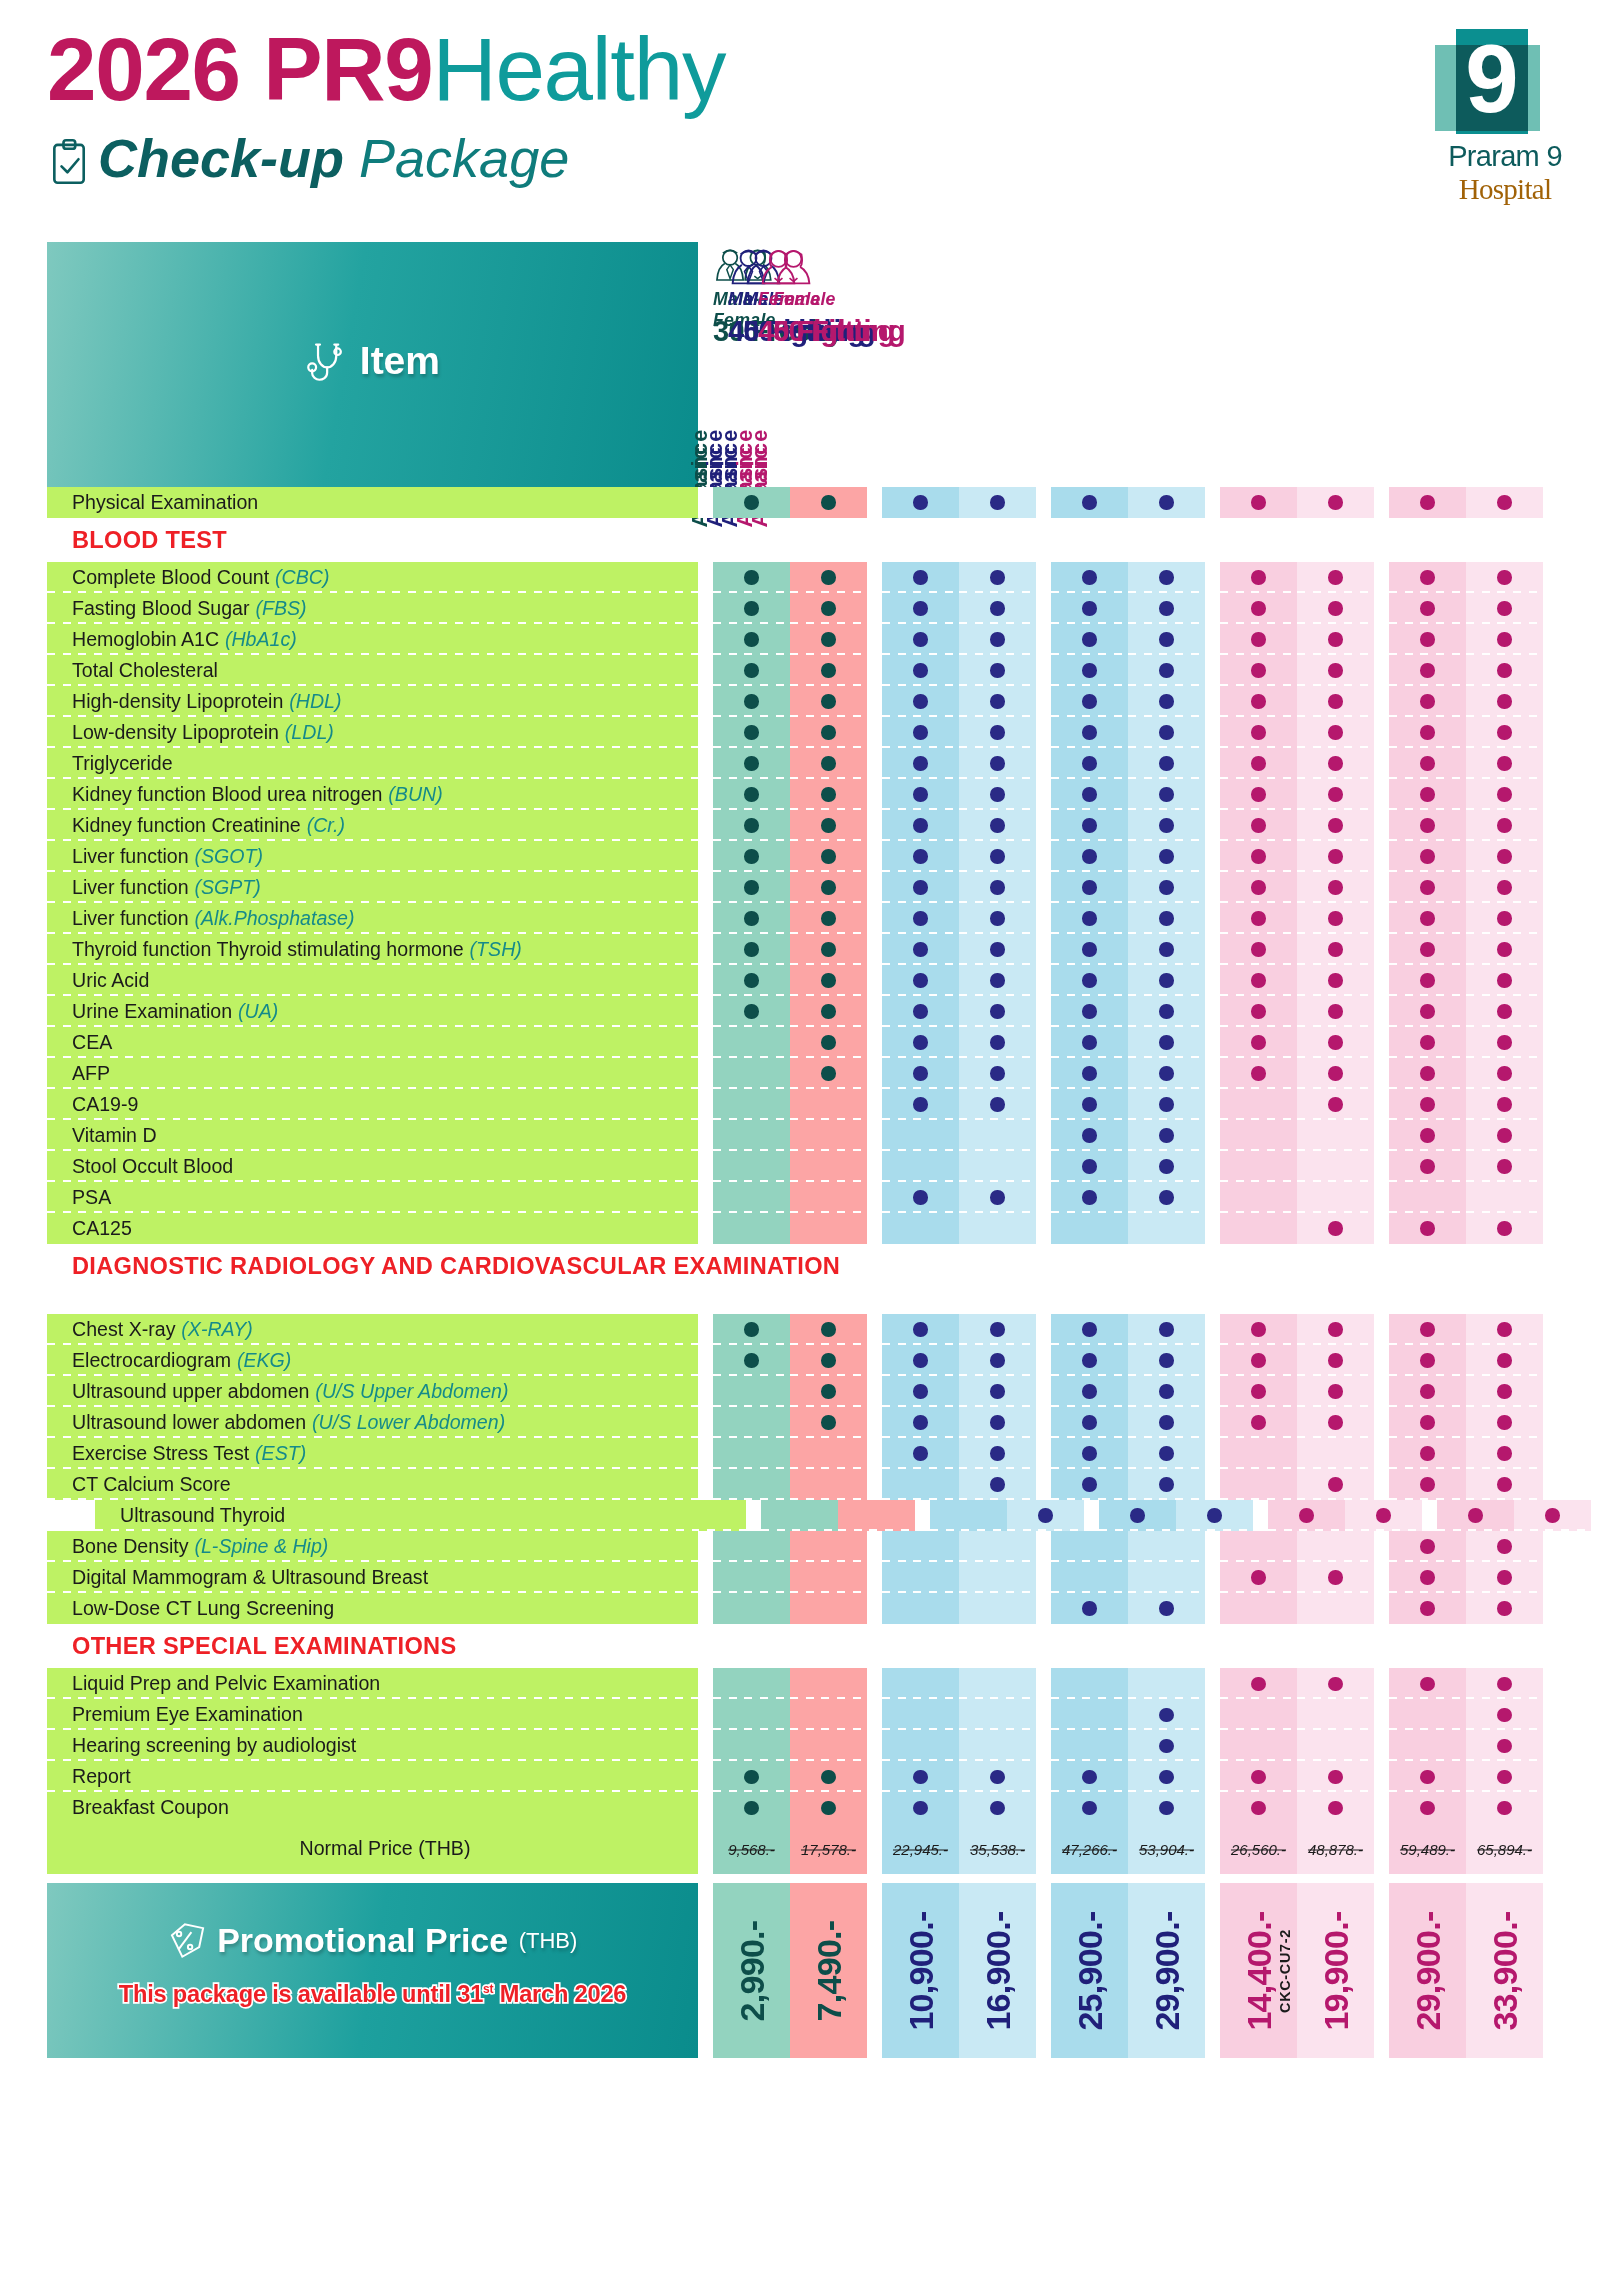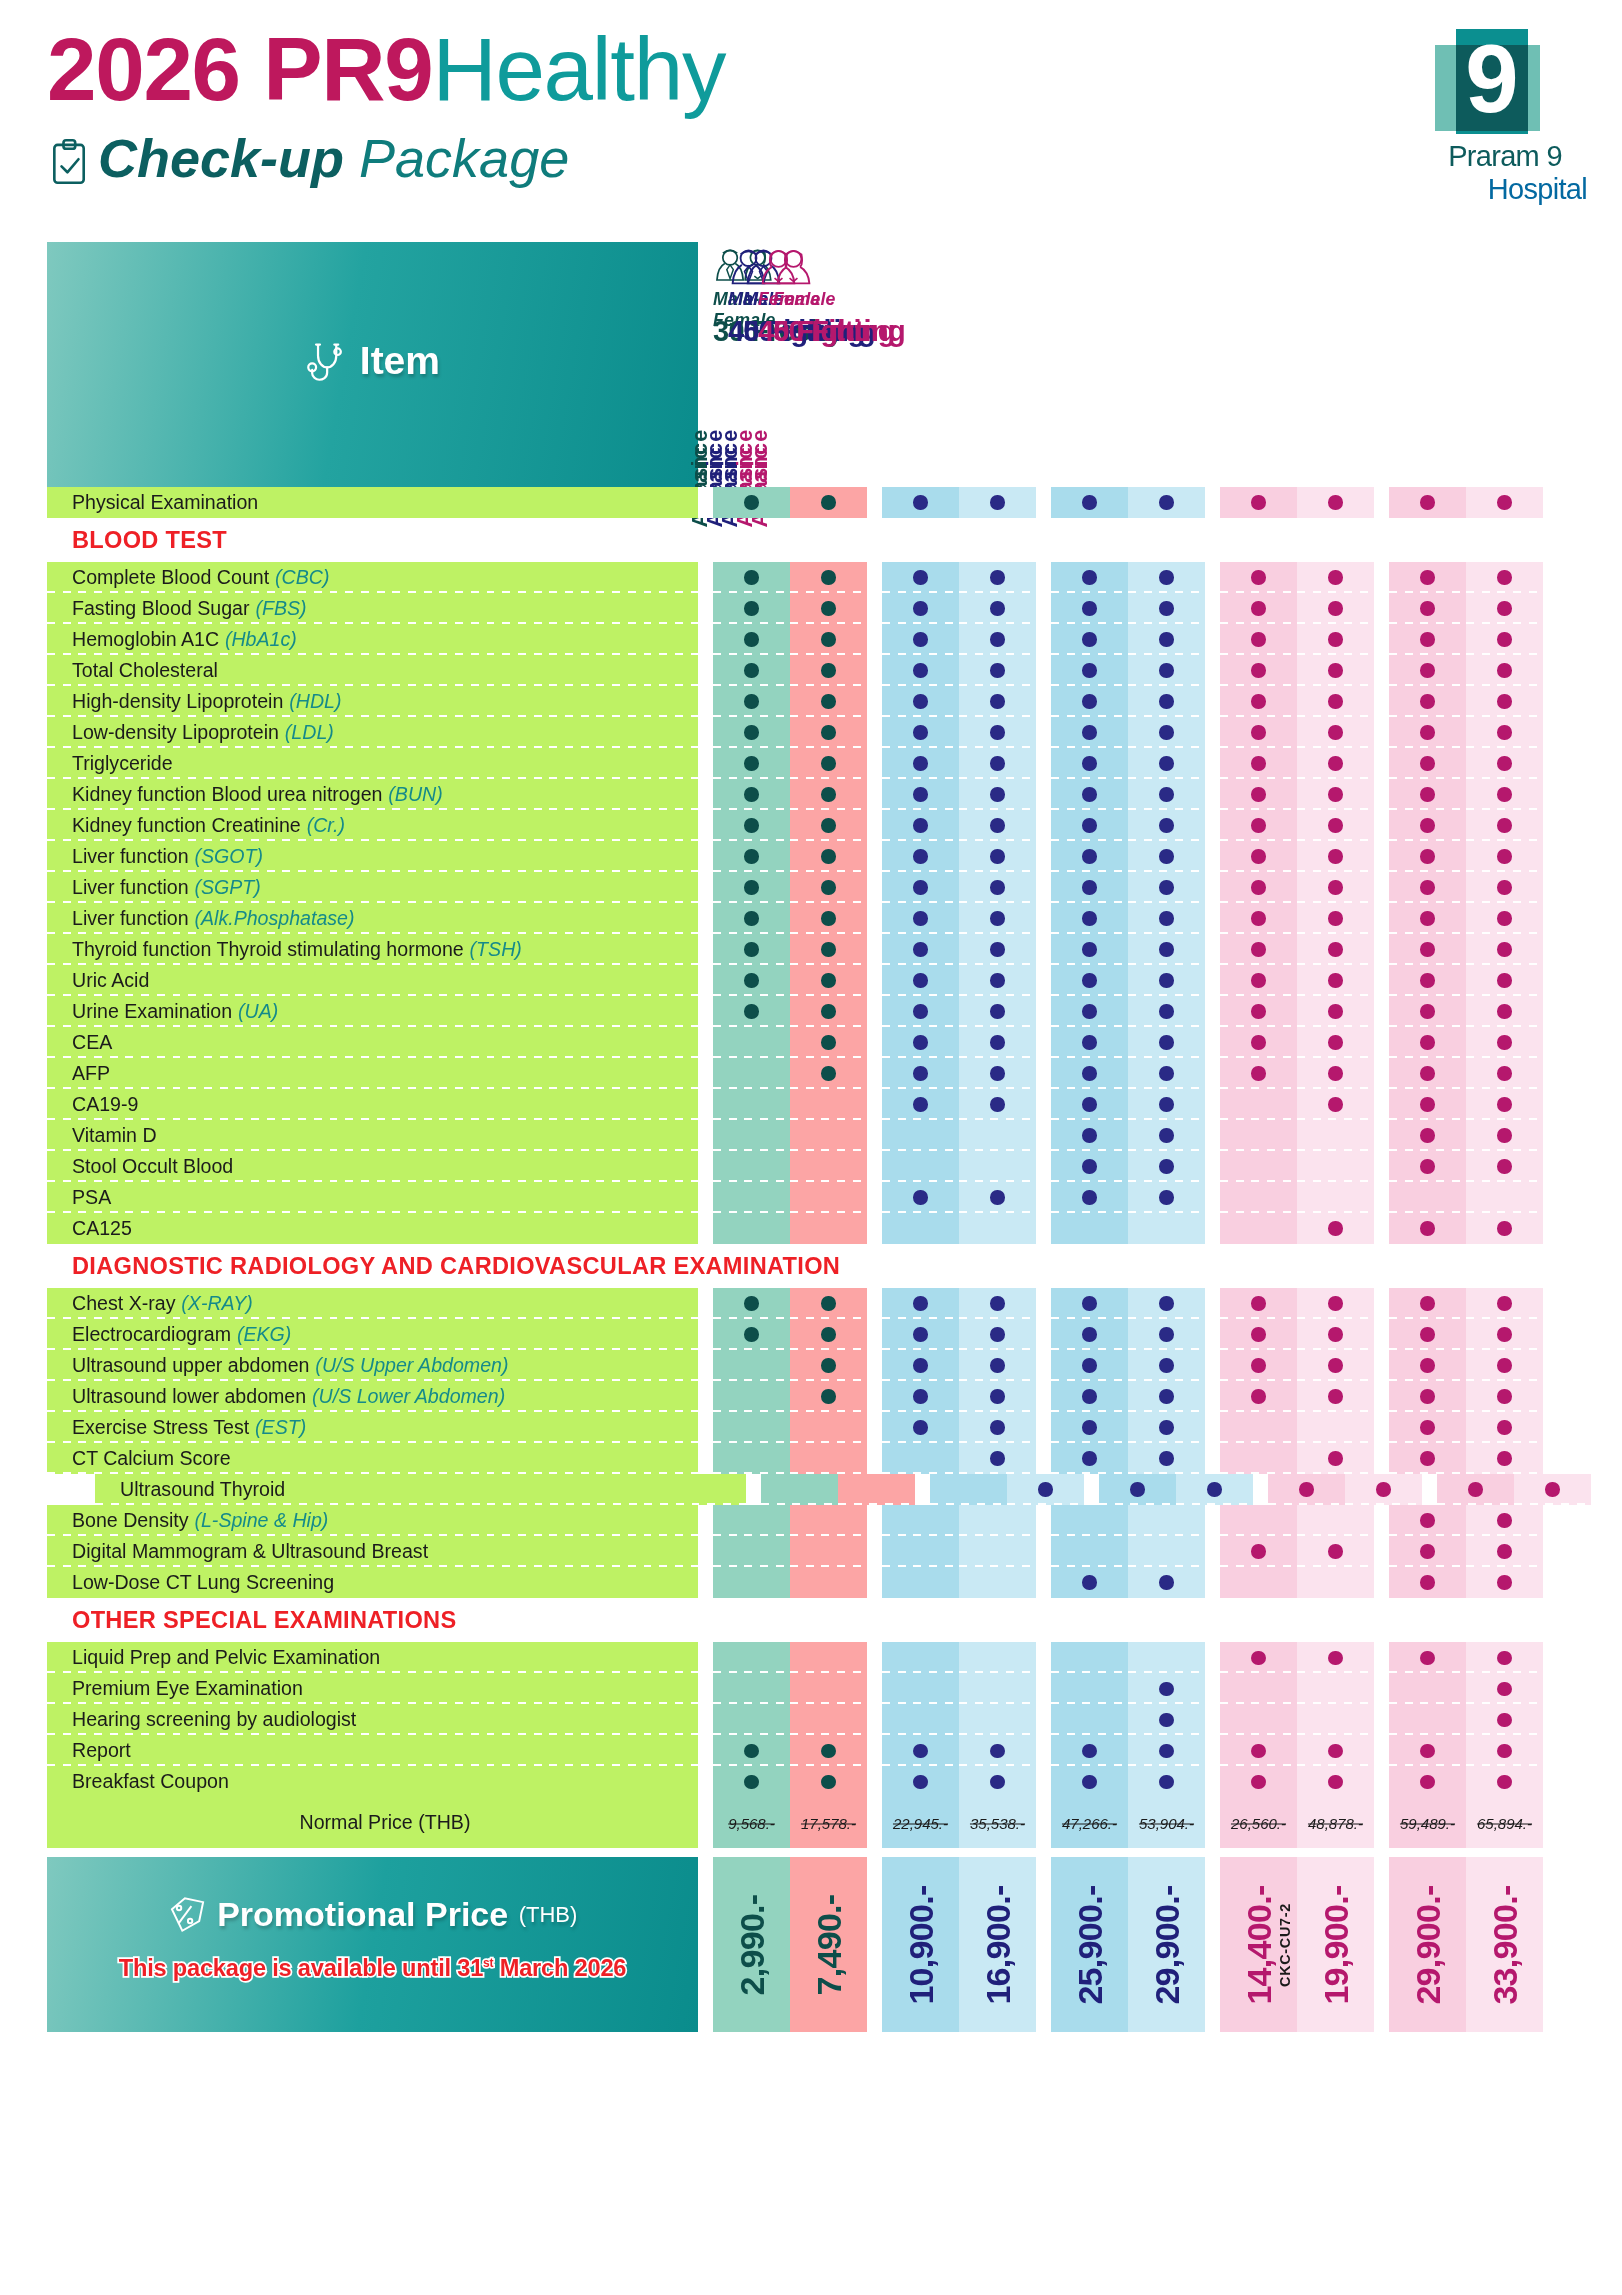--- a/index.html
+++ b/index.html
@@ -34,22 +34,22 @@
   .logo{position:absolute;left:1423px;top:17px;width:164px;height:190px;}
   .logo-sq-lt{position:absolute;left:11.8px;top:27.5px;width:105px;height:86px;background:#6fbfb4;}
   .logo-sq-md{position:absolute;left:33px;top:11.8px;width:72px;height:105px;background:#0b8f90;}
   .logo-sq-dk{position:absolute;left:33px;top:27.5px;width:72px;height:86px;background:#0d5b5c;}
   .logo-nine{
     position:absolute;left:33px;top:11.8px;width:72px;height:105px;
     color:#fff;font-size:96px;font-weight:700;line-height:99px;text-align:center;
   }
   .logo-t1{position:absolute;left:0;top:123px;width:164px;text-align:center;
     font-size:29px;font-weight:400;color:#0d5b5c;letter-spacing:-0.7px;}
-  .logo-t2{position:absolute;left:0;top:156px;width:164px;text-align:right;
-    font-size:29px;font-weight:400;color:#0369a1;letter-spacing:-0.7px;}
+  .logo-t2{position:absolute;left:0;top:156px;width:164px;text-align:center;
+    font-size:29px;font-weight:400;color:#a16207;letter-spacing:-0.7px;font-family:Liberation Serif, serif;}
 
   
   .grid{position:absolute;left:47px;top:242px;width:1531px;}
 
   .row{position:relative;display:flex;width:1531px;}
   .label-cell{
     width:651px;flex:0 0 651px;
     box-sizing:border-box;padding-left:25px;
     display:flex;align-items:center;
     font-size:19.6px;color:#1b1b1b;
@@ -1749,21 +1749,21 @@
         <div class="dot pink"></div>
 
       </div>
           <div class="col p-a">
         <div class="dot pink"></div>
 
       </div>
         </div>
       </div>
       <div class="section-title">DIAGNOSTIC RADIOLOGY AND CARDIOVASCULAR EXAMINATION</div>
-      <div class="row" style="height: 31px;">
+      <div class="row" style="height: 31px; margin-top: 26px;">
         <div class="label-cell dashed">
     <span>Chest X-ray</span>
           <span class="abbr">(X-RAY)</span>
   </div>
         <div class="gap"></div>
         <div class="grp">
           <div class="col g-b">
         <div class="dot green"></div>
         <div class="dashline"></div>
       </div>

